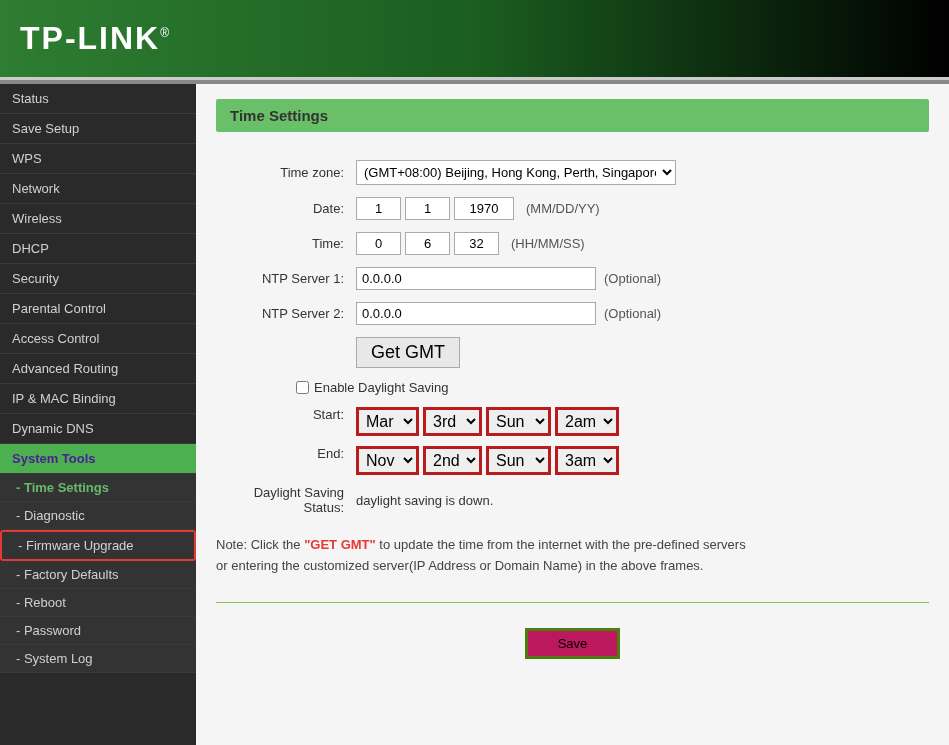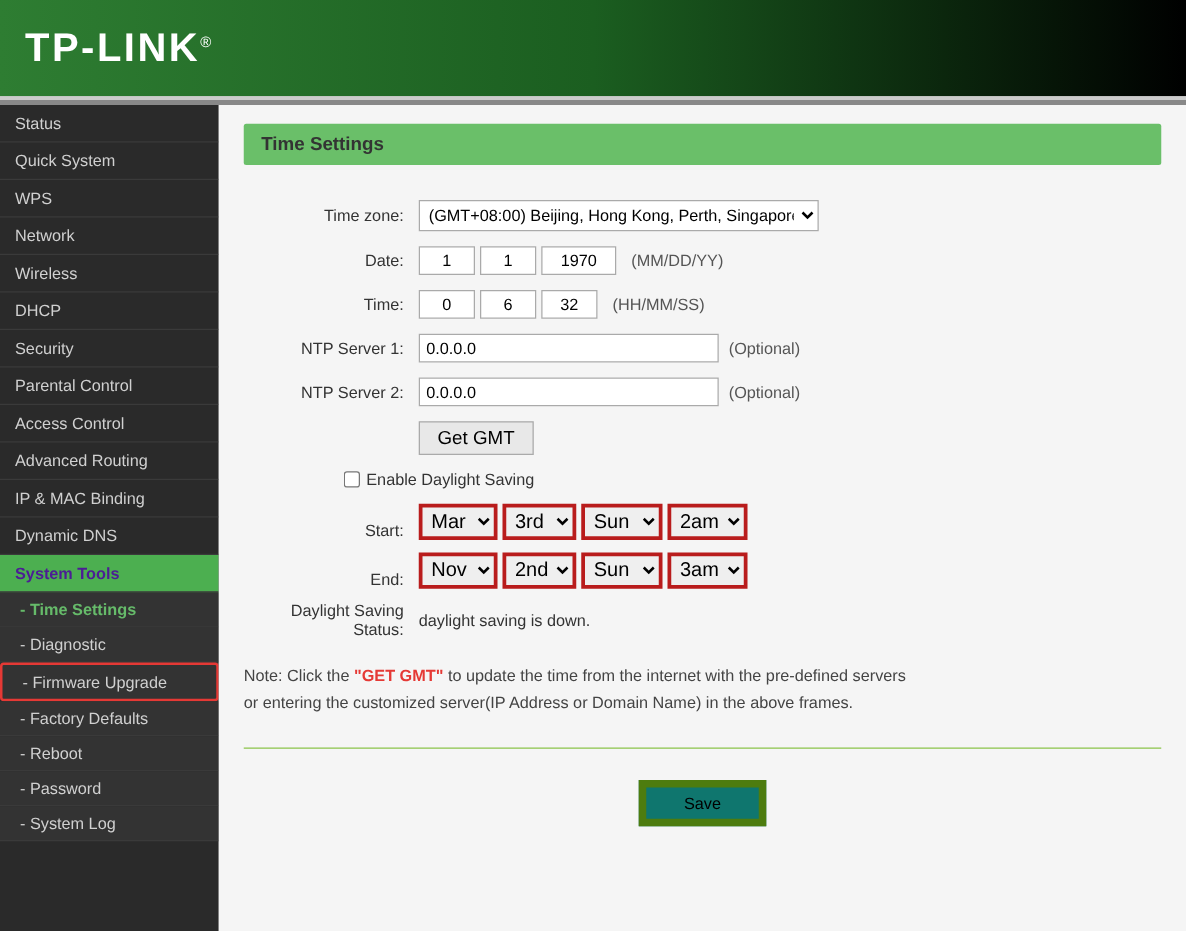--- a/index.html
+++ b/index.html
@@ -27,21 +27,21 @@
 
     
     .main-layout {
       display: flex;
       height: calc(745px - 80px - 4px);
       background: #f0f0f0;
     }
 
     
     .sidebar {
-      width: 175px;
+      width: 196px;
       background: #2a2a2a;
       color: #ccc;
       flex-shrink: 0;
       overflow-y: auto;
     }
     .sidebar-item {
       display: block;
       padding: 7px 12px;
       color: #d0d0d0;
       cursor: pointer;
@@ -147,21 +147,21 @@
       width: 60px;
       text-align: center;
     }
 
     input.ntp-input {
       width: 240px;
     }
 
     .get-gmt-btn {
       padding: 4px 14px;
-      font-size: 15px;
+      font-size: 18px;
       background: #e8e8e8;
       border: 1px solid #aaa;
       cursor: pointer;
       margin-left: 0;
     }
 
     .daylight-row {
       display: flex;
       align-items: center;
       margin-bottom: 12px;
@@ -171,21 +171,21 @@
     .daylight-row label {
       font-size: 13px;
       color: #333;
       display: flex;
       align-items: center;
       gap: 5px;
     }
 
     .dst-row {
       display: flex;
-      align-items: flex-end;
+      align-items: flex-start;
       margin-bottom: 10px;
     }
 
     .dst-label {
       width: 140px;
       text-align: right;
       padding-right: 12px;
       font-size: 13px;
       color: #333;
       flex-shrink: 0;
@@ -240,22 +240,22 @@
 
     .save-row {
       display: flex;
       justify-content: center;
       padding: 10px 0;
     }
 
     .save-btn {
       padding: 5px 30px;
       font-size: 13px;
-      background: #0f766e;
-      border: 6px solid #4d7c0f;
+      background: #be185d;
+      border: 3px solid #4d7c0f;
       cursor: pointer;
     }
 
     .top-divider {
       height: 4px;
       background: #888;
     }
   </style>
 </head>
 <body>
@@ -265,21 +265,21 @@
     <span>TP-LINK</span><sup>®</sup>
   </div>
 </div>
 
 <div class="top-divider"></div>
 
 <div class="main-layout">
 
   <nav class="sidebar">
     <a class="sidebar-item">Status</a>
-    <a class="sidebar-item">Quick System</a>
+    <a class="sidebar-item">Save Setup</a>
     <a class="sidebar-item">WPS</a>
     <a class="sidebar-item">Network</a>
     <a class="sidebar-item">Wireless</a>
     <a class="sidebar-item">DHCP</a>
     <a class="sidebar-item">Security</a>
     <a class="sidebar-item">Parental Control</a>
     <a class="sidebar-item">Access Control</a>
     <a class="sidebar-item">Advanced Routing</a>
     <a class="sidebar-item">IP &amp; MAC Binding</a>
     <a class="sidebar-item">Dynamic DNS</a>

